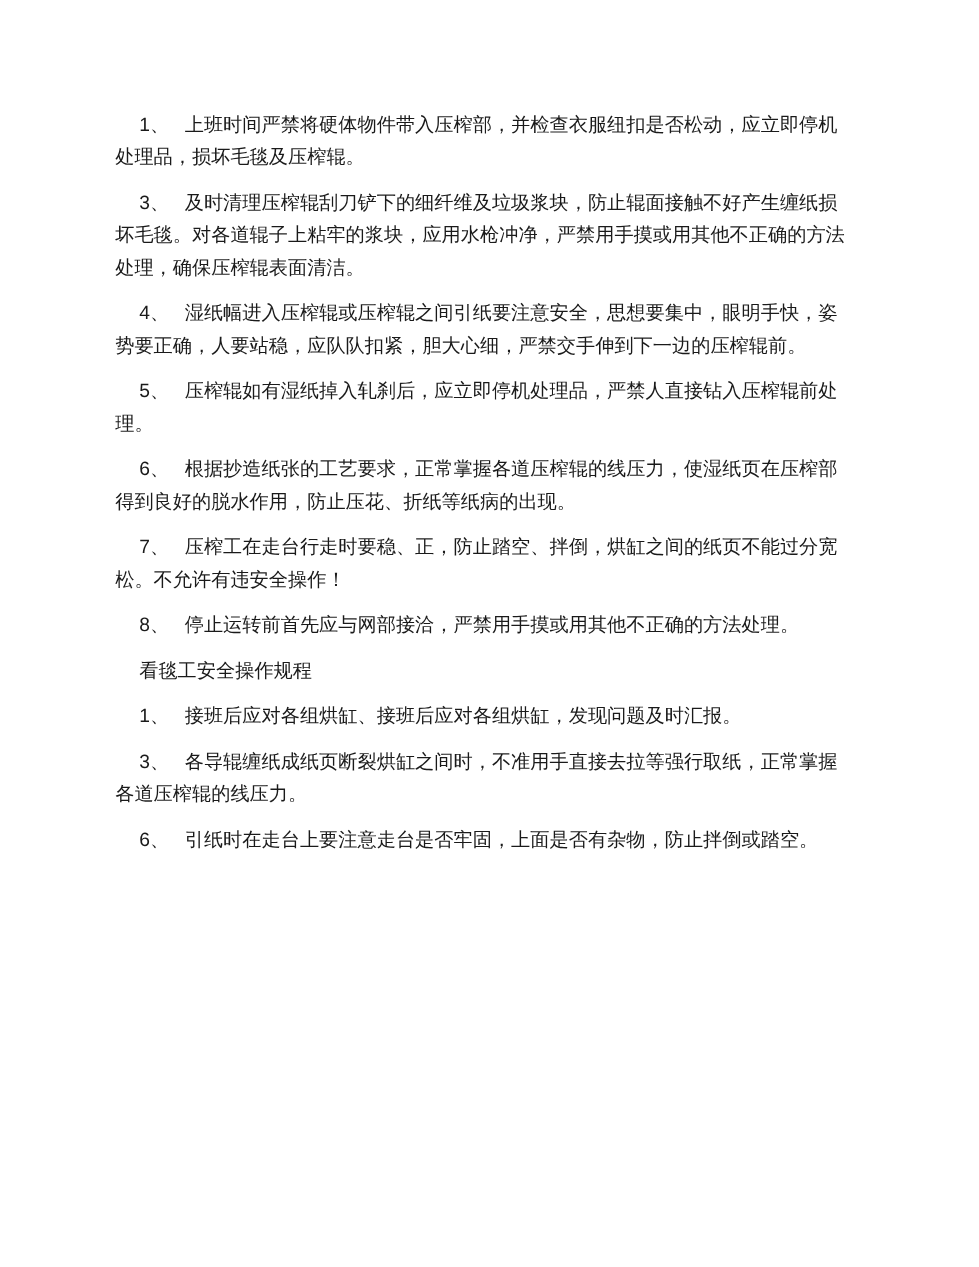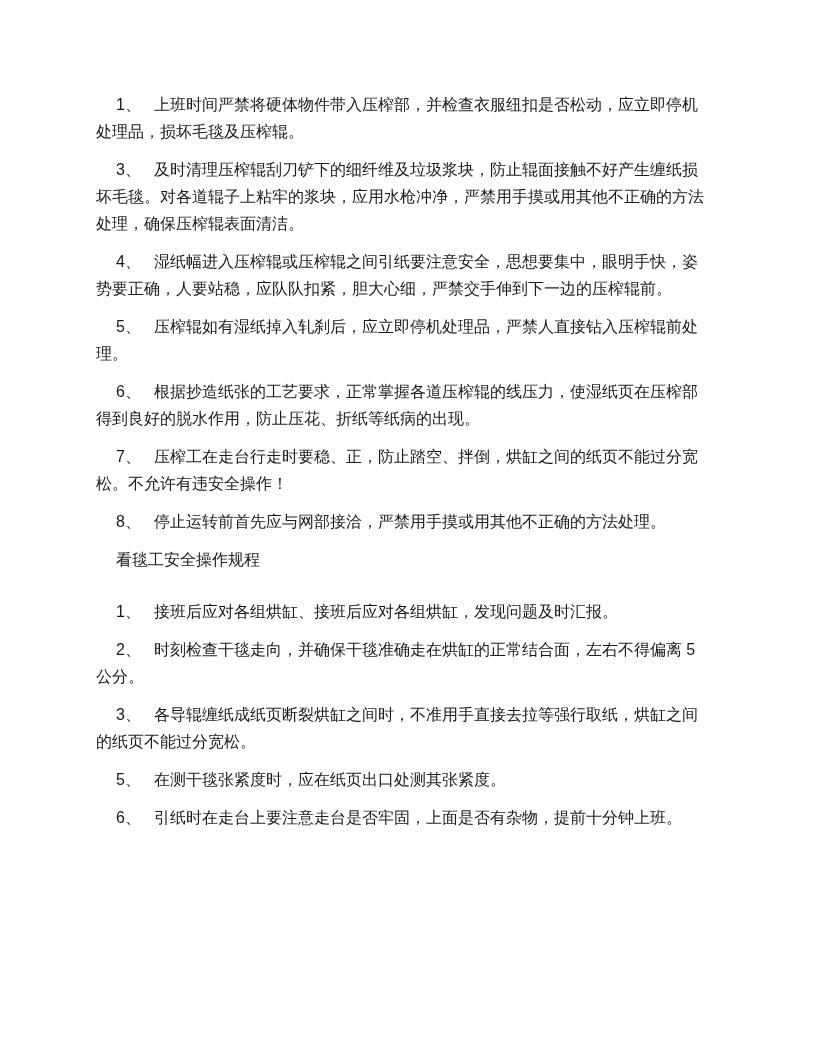--- a/index.html
+++ b/index.html
@@ -22,21 +22,21 @@
   }
   .rule {
     margin: 0 0 11px 0;
     text-indent: 20px;
     word-break: break-all;
   }
   .rule .num {
     margin-right: 13px;
   }
   .heading {
-    margin: 0 0 25px 0;
+    margin: 0 0 11px 0;
     text-indent: 20px;
     font-weight: normal;
   }
 </style>
 </head>
 <body>
 
 <div class="page">
 
   <section>
@@ -46,19 +46,17 @@
     <p class="rule"><span class="num">5、</span><span>压榨辊如有湿纸掉入轧刹后，应立即停机处理品，严禁人直接钻入压榨辊前处理。</span></p>
     <p class="rule"><span class="num">6、</span><span>根据抄造纸张的工艺要求，正常掌握各道压榨辊的线压力，使湿纸页在压榨部得到良好的脱水作用，防止压花、折纸等纸病的出现。</span></p>
     <p class="rule"><span class="num">7、</span><span>压榨工在走台行走时要稳、正，防止踏空、拌倒，烘缸之间的纸页不能过分宽松。不允许有违安全操作！</span></p>
     <p class="rule"><span class="num">8、</span><span>停止运转前首先应与网部接洽，严禁用手摸或用其他不正确的方法处理。</span></p>
   </section>
 
   <p class="heading">看毯工安全操作规程</p>
 
   <section>
     <p class="rule"><span class="num">1、</span><span>接班后应对各组烘缸、接班后应对各组烘缸，发现问题及时汇报。</span></p>
-    <p class="rule"><span class="num">2、</span><span>时刻检查干毯走向，并确保干毯准确走在烘缸的正常结合面，左右不得偏离 5 公分。</span></p>
-    <p class="rule"><span class="num">3、</span><span>各导辊缠纸成纸页断裂烘缸之间时，不准用手直接去拉等强行取纸，烘缸之间的纸页不能过分宽松。</span></p>
-    <p class="rule"><span class="num">5、</span><span>在测干毯张紧度时，应在纸页出口处测其张紧度。</span></p>
-    <p class="rule"><span class="num">6、</span><span>引纸时在走台上要注意走台是否牢固，上面是否有杂物，提前十分钟上班。</span></p>
+    <p class="rule"><span class="num">3、</span><span>各导辊缠纸成纸页断裂烘缸之间时，不准用手直接去拉等强行取纸，正常掌握各道压榨辊的线压力。</span></p>
+    <p class="rule"><span class="num">6、</span><span>引纸时在走台上要注意走台是否牢固，上面是否有杂物，防止拌倒或踏空。</span></p>
   </section>
 
 </div>
 
 </body></html>

